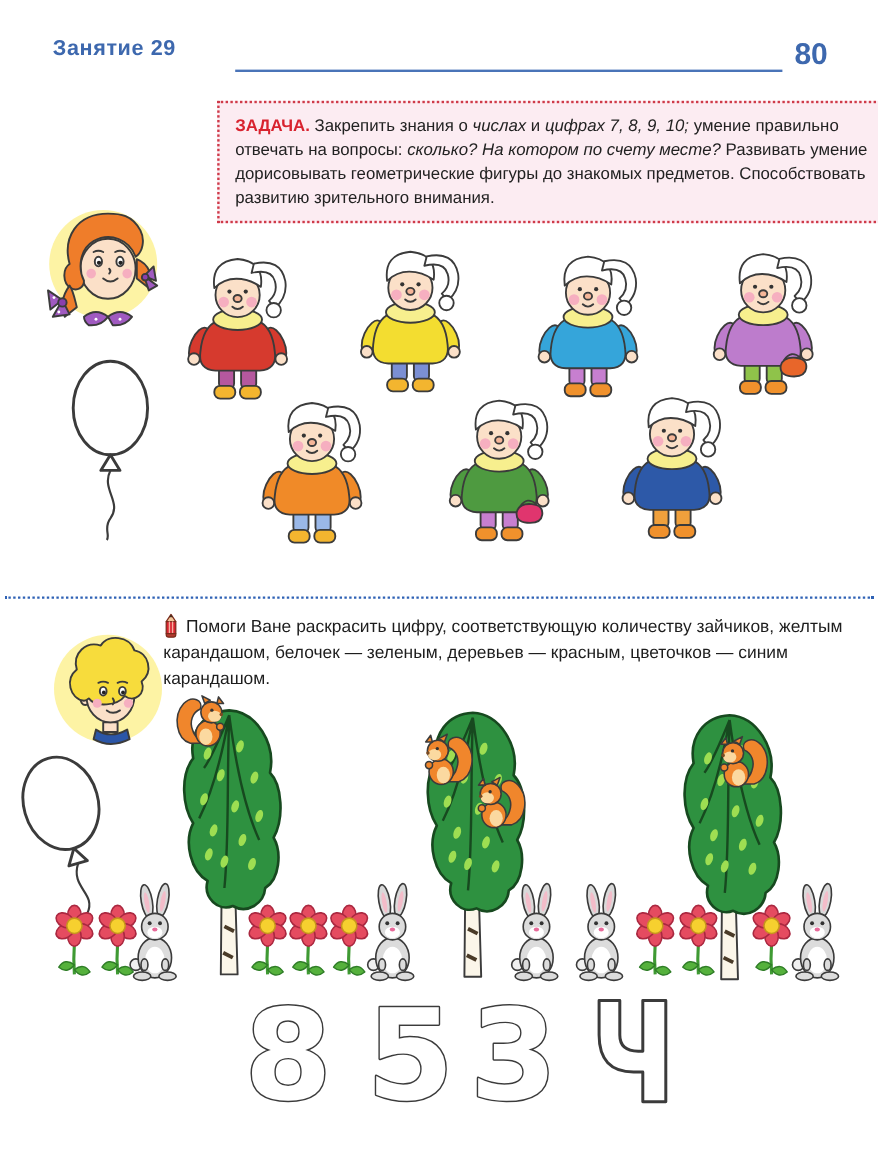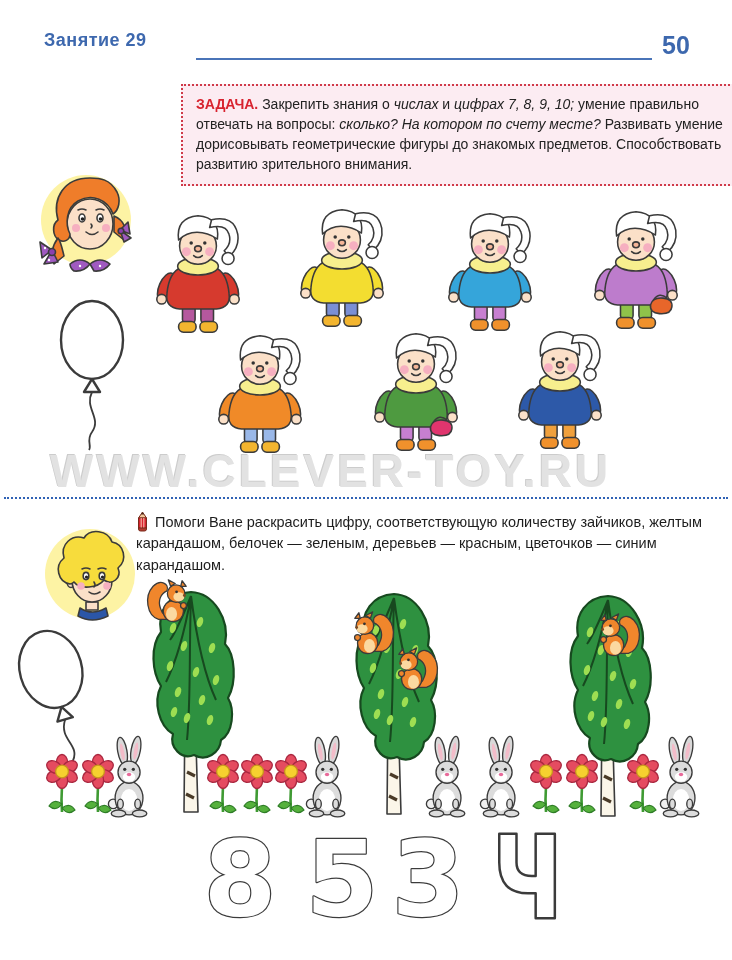--- a/index.html
+++ b/index.html
@@ -34,21 +34,21 @@
   #digits-layer{position:absolute;inset:0;}
   svg{display:block;overflow:visible;}
 </style>
 </head>
 <body>
 
 <div class="page">
 
   <div class="header-title">Занятие 29</div>
   <div class="header-line"></div>
-  <div class="page-number">50</div>
+  <div class="page-number">80</div>
 
   <div class="task-box">
     <span><span style="font-weight: 700; color: rgb(216, 35, 47);">ЗАДАЧА.</span><span> Закрепить знания о </span><span style="font-style: italic;">числах</span><span> и </span><span style="font-style: italic;">цифрах 7, 8, 9, 10;</span><span> умение правильно отвечать на вопросы: </span><span style="font-style: italic;">сколько? На котором по счету месте?</span><span> Развивать умение дорисовывать геометрические фигуры до знакомых предметов. Способствовать развитию зрительного внимания.</span></span>
   </div>
 
   <div class="abs" style="left:34px;top:168px;">
     <svg width="100" height="112" viewBox="0 0 100 112">
       <g stroke="#3b3b3b" stroke-width="1.6" stroke-linejoin="round" stroke-linecap="round">
         <circle cx="52" cy="52" r="45" fill="#fdf3a4" stroke="none"></circle>
         <ellipse cx="56" cy="56" rx="23" ry="25" fill="#fbe0c8"></ellipse>
@@ -281,21 +281,20 @@
     <svg width="85" height="155" viewBox="0 0 85 155">
       <g fill="none" stroke="#3b3b3b" stroke-width="2.4" stroke-linejoin="round">
         <ellipse cx="42" cy="44" rx="31" ry="39" fill="#fff"></ellipse>
         <path d="M42,83 L34,96 H50 Z" fill="#fff"></path>
         <path d="M42,96 C34,112 52,122 42,136 C36,144 42,150 39,154" stroke-width="1.8"></path>
       </g>
     </svg>
   </div>
 
 
-  <div class="watermark">WWW.CLEVER-TOY.RU</div>
   <div class="divider"></div>
 
   <div class="instr" id="instr2">
     <span class="pencil-wrap">
       <svg width="13" height="20" viewBox="0 0 13 20">
         <g stroke="#7a2a1a" stroke-width="1" stroke-linejoin="round">
           <path d="M6.5,1 L10.5,7 H2.5 Z" fill="#f2c79a"></path>
           <path d="M6.5,1 L8,3.4 H5 Z" fill="#4a3020" stroke="none"></path>
           <rect x="2.5" y="7" width="8" height="10" fill="#d8232f"></rect>
           <path d="M5.2,7 v10 M7.8,7 v10" stroke="#f6b0a0" stroke-width="1.2"></path>

